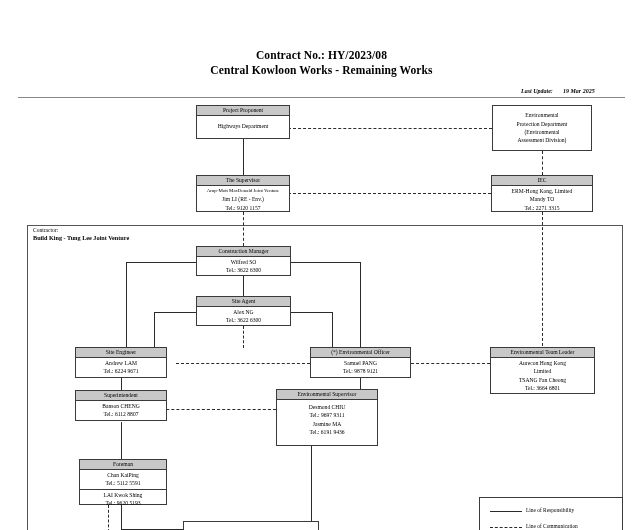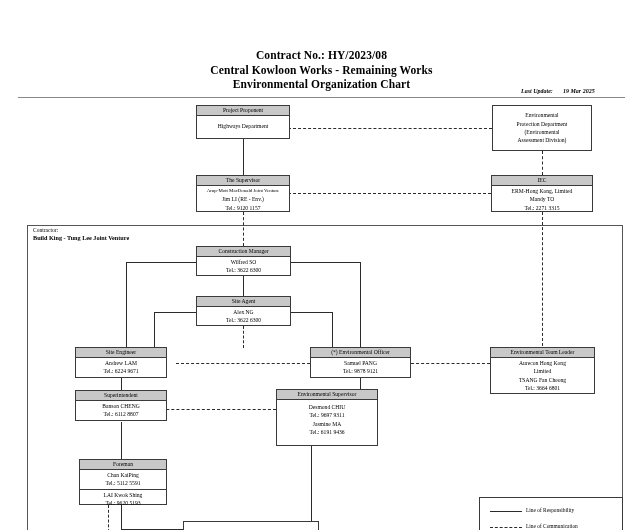--- a/index.html
+++ b/index.html
@@ -183,21 +183,20 @@
   }
 </style>
 </head>
 <body>
 
 <div id="page">
 
   <div class="title-block">
     <div class="title-line">Contract No.: HY/2023/08</div>
     <div class="title-line">Central Kowloon Works - Remaining Works</div>
-    <div class="title-line">Environmental Organization Chart</div>
   </div>
   <div class="header-rule"></div>
   <div class="last-update lu-label">Last Update:</div>
   <div class="last-update lu-value">19 Mar 2025</div>
 
   <div class="contractor-frame"></div>
   <div class="contractor-label">Contractor:</div>
   <div class="contractor-name">Build King - Tung Lee Joint Venture</div>
 
   <div class="ln solid-v" style="left:243px; top:101px; height:36px;"></div>

